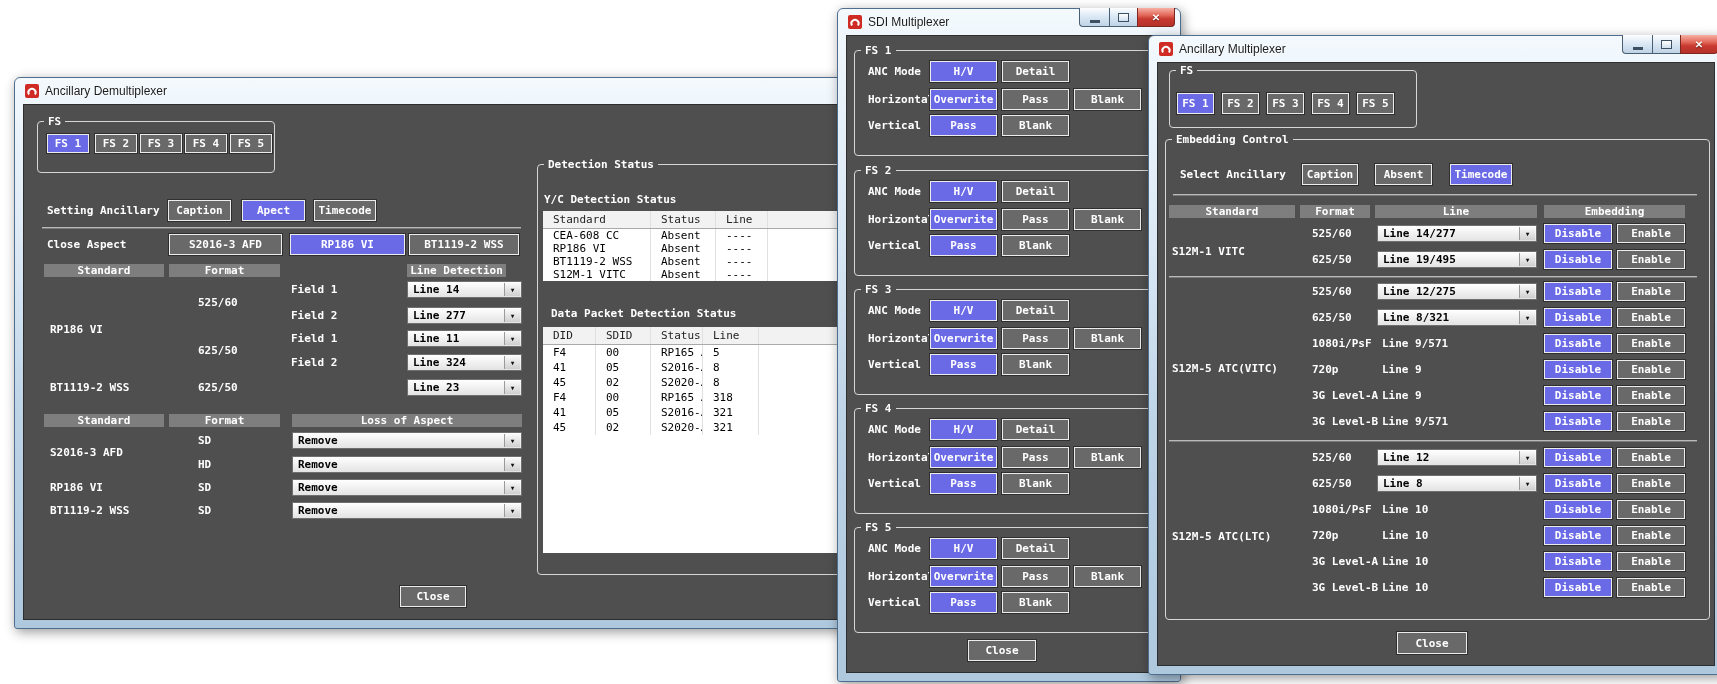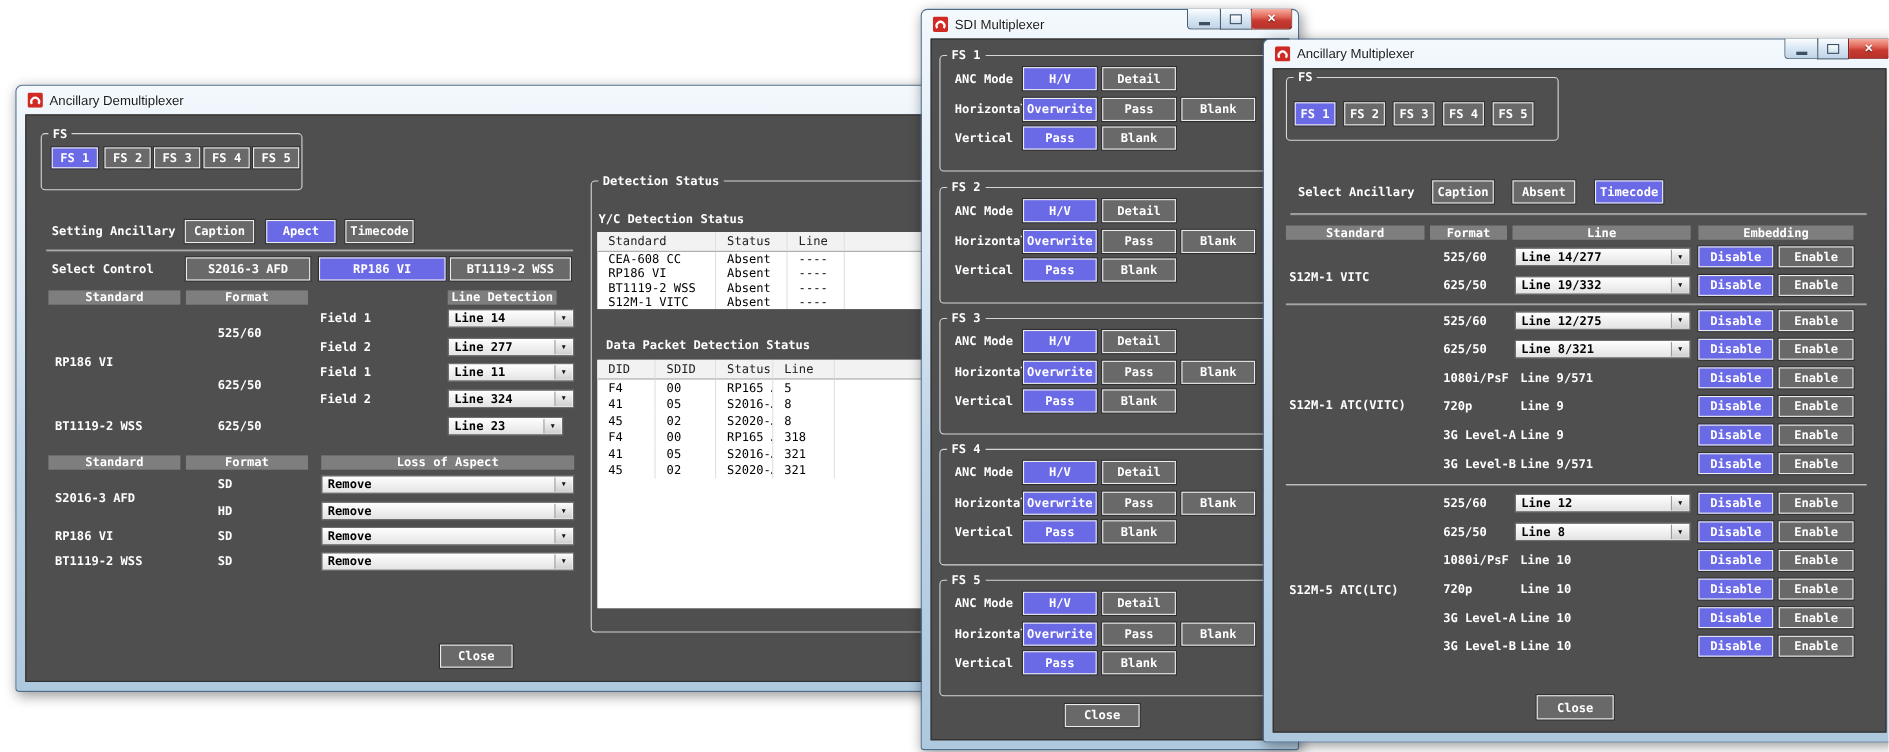--- a/index.html
+++ b/index.html
@@ -64,21 +64,21 @@
       <button class="btn" style="left:71px;top:29px;width:42px;height:19px">FS 2</button>
       <button class="btn" style="left:116px;top:29px;width:42px;height:19px">FS 3</button>
       <button class="btn" style="left:161px;top:29px;width:42px;height:19px">FS 4</button>
       <button class="btn" style="left:206px;top:29px;width:42px;height:19px">FS 5</button>
 
       <span class="lbl" style="left:23px;top:95px;width:125px;height:21px">Setting Ancillary</span>
       <button class="btn" style="left:144px;top:95px;width:63px;height:21px">Caption</button>
       <button class="btn sel" style="left:218px;top:95px;width:63px;height:21px">Apect</button>
       <button class="btn" style="left:290px;top:95px;width:62px;height:21px">Timecode</button>
       <div class="sep" style="left:18px;top:122px;width:479px"></div>
-      <span class="lbl" style="left:23px;top:129px;width:120px;height:21px">Select Control</span>
+      <span class="lbl" style="left:23px;top:129px;width:120px;height:21px">Close Aspect</span>
       <button class="btn" style="left:145px;top:129px;width:113px;height:21px">S2016-3 AFD</button>
       <button class="btn sel" style="left:266px;top:129px;width:115px;height:21px">RP186 VI</button>
       <button class="btn" style="left:385px;top:129px;width:110px;height:21px">BT1119-2 WSS</button>
 
       <span class="hdrcell" style="left:20px;top:159px;width:120px">Standard</span>
       <span class="hdrcell" style="left:145px;top:159px;width:111px">Format</span>
       <span class="hdrcell" style="left:383px;top:159px;width:99px">Line Detection</span>
 
       <span class="lbl" style="left:267px;top:176px;width:60px;height:17px">Field 1</span>
       <div class="dd" style="left:383px;top:176px;width:115px">
@@ -98,21 +98,21 @@
           <span class="arr">▼</span>
         </div>
       <span class="lbl" style="left:174px;top:237px;width:60px;height:17px">625/50</span>
       <span class="lbl" style="left:267px;top:249px;width:60px;height:17px">Field 2</span>
       <div class="dd" style="left:383px;top:249px;width:115px">
           <span>Line 324</span>
           <span class="arr">▼</span>
         </div>
       <span class="lbl" style="left:26px;top:274px;width:110px;height:17px">BT1119-2 WSS</span>
       <span class="lbl" style="left:174px;top:274px;width:60px;height:17px">625/50</span>
-      <div class="dd" style="left:383px;top:274px;width:105px">
+      <div class="dd" style="left:383px;top:274px;width:115px">
           <span>Line 23</span>
           <span class="arr">▼</span>
         </div>
 
       <span class="hdrcell" style="left:20px;top:309px;width:120px">Standard</span>
       <span class="hdrcell" style="left:145px;top:309px;width:111px">Format</span>
       <span class="hdrcell" style="left:268px;top:309px;width:230px">Loss of Aspect</span>
       <span class="lbl" style="left:174px;top:327px;width:50px;height:17px">SD</span>
       <div class="dd" style="left:268px;top:327px;width:230px">
           <span>Remove</span>
@@ -348,20 +348,23 @@
 
       <div class="grp" style="left:11px;top:7px;width:248px;height:58px">
           <span class="glabel">FS</span>
         </div>
       <button class="btn sel" style="left:19px;top:30px;width:37px;height:21px">FS 1</button>
       <button class="btn" style="left:64px;top:30px;width:37px;height:21px">FS 2</button>
       <button class="btn" style="left:109px;top:30px;width:37px;height:21px">FS 3</button>
       <button class="btn" style="left:154px;top:30px;width:37px;height:21px">FS 4</button>
       <button class="btn" style="left:199px;top:30px;width:37px;height:21px">FS 5</button>
 
+      <div class="grp" style="left:7px;top:76px;width:545px;height:481px">
+          <span class="glabel">Embedding Control</span>
+        </div>
       <span class="lbl" style="left:22px;top:101px;width:125px;height:21px">Select Ancillary</span>
       <button class="btn" style="left:144px;top:101px;width:56px;height:21px">Caption</button>
       <button class="btn" style="left:217px;top:101px;width:57px;height:21px">Absent</button>
       <button class="btn sel" style="left:292px;top:101px;width:62px;height:21px">Timecode</button>
       <div class="sep" style="left:15px;top:131px;width:524px"></div>
 
       <span class="hdrcell" style="left:11px;top:142px;width:126px">Standard</span>
       <span class="hdrcell" style="left:142px;top:142px;width:70px">Format</span>
       <span class="hdrcell" style="left:217px;top:142px;width:162px">Line</span>
       <span class="hdrcell" style="left:386px;top:142px;width:141px">Embedding</span>
@@ -369,28 +372,28 @@
       <span class="lbl" style="left:14px;top:180px;width:130px;height:17px">S12M-1 VITC</span>
       <span class="lbl" style="left:154px;top:162px;width:80px;height:17px">525/60</span>
       <div class="dd" style="left:219px;top:162px;width:160px">
           <span>Line 14/277</span>
           <span class="arr">▼</span>
         </div>
       <button class="btn sel" style="left:386px;top:161px;width:68px;height:19px">Disable</button>
       <button class="btn" style="left:459px;top:161px;width:68px;height:19px">Enable</button>
       <span class="lbl" style="left:154px;top:188px;width:80px;height:17px">625/50</span>
       <div class="dd" style="left:219px;top:188px;width:160px">
-          <span>Line 19/332</span>
+          <span>Line 19/495</span>
           <span class="arr">▼</span>
         </div>
       <button class="btn sel" style="left:386px;top:187px;width:68px;height:19px">Disable</button>
       <button class="btn" style="left:459px;top:187px;width:68px;height:19px">Enable</button>
       <div class="sep" style="left:11px;top:213px;width:528px"></div>
 
-      <span class="lbl" style="left:14px;top:297px;width:140px;height:17px">S12M-1 ATC(VITC)</span>
+      <span class="lbl" style="left:14px;top:297px;width:140px;height:17px">S12M-5 ATC(VITC)</span>
       <span class="lbl" style="left:154px;top:220px;width:80px;height:17px">525/60</span>
       <div class="dd" style="left:219px;top:220px;width:160px">
           <span>Line 12/275</span>
           <span class="arr">▼</span>
         </div>
       <button class="btn sel" style="left:386px;top:219px;width:68px;height:19px">Disable</button>
       <button class="btn" style="left:459px;top:219px;width:68px;height:19px">Enable</button>
       <span class="lbl" style="left:154px;top:246px;width:80px;height:17px">625/50</span>
       <div class="dd" style="left:219px;top:246px;width:160px">
           <span>Line 8/321</span>

